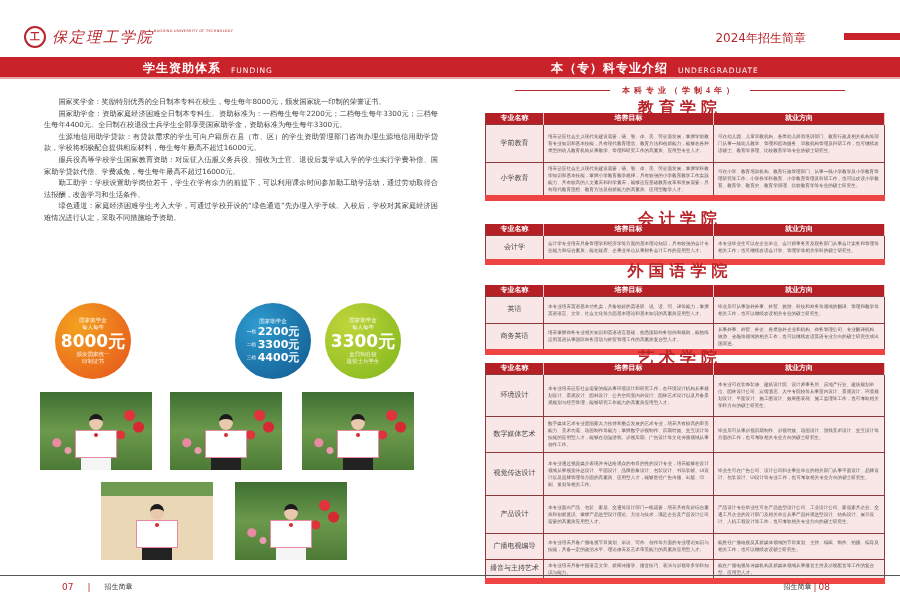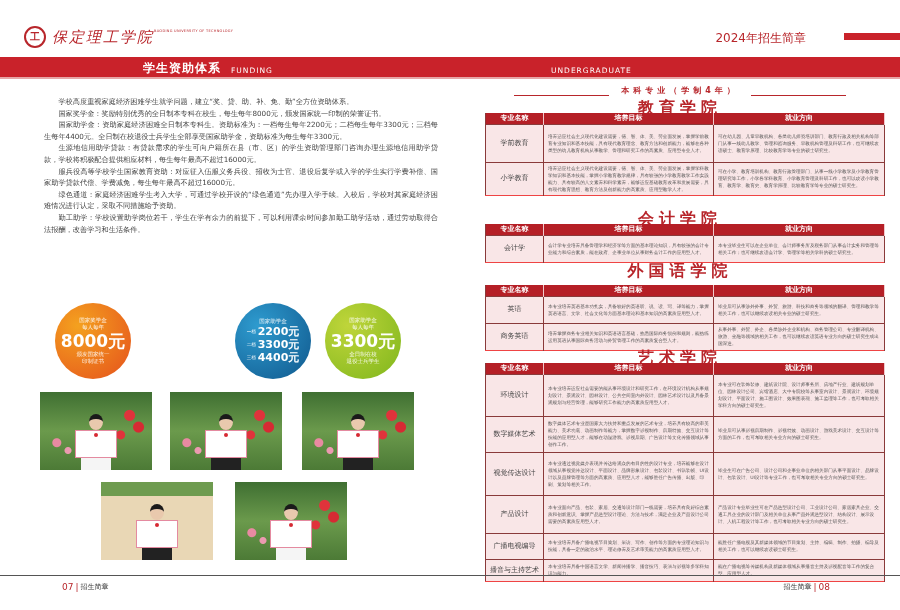--- a/index.html
+++ b/index.html
@@ -50,37 +50,37 @@
       linear-gradient(180deg, #3f6f32 0%, #6b9a4c 50%, #4c7a36 100%); }
   .photo.wall .bg { background: linear-gradient(180deg, #6e9b4f 0 18%, #e9d7b5 18% 100%); }
   .photo .person { position: absolute; left: 50%; bottom: 0; transform: translateX(-50%); width: 34px; height: 56px; }
   .photo .head { position: absolute; left: 10px; top: 0; width: 14px; height: 16px; border-radius: 50%; background: #e9c9ad; border-top: 5px solid #1a1a1a; }
   .photo .body { position: absolute; left: 2px; top: 16px; width: 30px; height: 40px; border-radius: 8px 8px 0 0; background: #222; }
   .photo .body.white { background: #f5f5f5; }
   .photo .cert { position: absolute; left: 50%; bottom: 12px; transform: translateX(-50%); width: 42px; height: 28px; background: #fff; border: 1.5px solid #e48aa0; }
   .photo .cert::after { content: ""; position: absolute; left: 50%; top: 2px; transform: translateX(-50%); width: 4px; height: 4px; border-radius: 50%; background: #d62a33; }
 
   .footer-line { position: absolute; left: 0; top: 575px; width: 900px; height: 1px; background: #555; }
-  .page-left { position: absolute; left: 62px; top: 582px; font-size: 7px; color: #333; display: flex; align-items: center; gap: 2px; }
+  .page-left { position: absolute; left: 62px; top: 582px; font-size: 7px; color: #333; display: flex; align-items: center; gap: 14px; }
   .page-right { position: absolute; right: 70px; top: 582px; font-size: 7px; color: #333; display: flex; align-items: center; gap: 2px; }
   .pnum { color: #b8262b; font-size: 9px; }
   .psep { color: #b8262b; font-size: 9px; }
 
   
-  .section-head { position: absolute; left: 480px; top: 85px; width: 400px; display: flex; align-items: flex-end; justify-content: center; gap: 12px; }
+  .section-head { position: absolute; left: 480px; top: 85px; width: 400px; display: flex; align-items: center; justify-content: center; gap: 12px; font-family: Liberation Serif, serif; }
   .section-head .line { width: 95px; height: 1px; background: #b8262b; }
   .section-head .txt { font-size: 8px; color: #b8262b; letter-spacing: 4px; font-weight: bold; }
   .college-title { position: absolute; left: 480px; width: 400px; text-align: center; font-size: 16px; color: #b8262b; letter-spacing: 5px; font-weight: bold; }
 
   table.major { position: absolute; left: 485px; width: 400px; border-collapse: collapse; font-size: 4.6px; line-height: 7px; color: #555; }
   table.major th { background: #b51f26; color: #fff; font-size: 7px; font-weight: bold; height: 11px; border-right: 1px solid #f1c9cb; }
   table.major td { background: #f9e6e7; border-top: 1px solid #8a3a3a; border-right: 1px solid #8a3a3a; padding: 2px 4px; text-align: left; vertical-align: middle; }
   table.major td.name { text-align: center; font-size: 7px; color: #444; width: 58px; }
   table.major td.goal { width: 170px; }
-  table.major { border-left: 1px solid #8a3a3a; border-bottom: 1px solid #ef4444; }
+  table.major { border-left: 1px solid #8a3a3a; border-bottom: 6px solid #ef4444; }
   table.major th.h-name { width: 58px; }
   table.major th.h-goal { width: 170px; }
 </style>
 </head>
 <body>
 
 <div class="logo">
   <div class="logo-mark">工</div>
   <div class="logo-text">
     <div class="logo-cn">保定理工学院</div>
@@ -91,32 +91,32 @@
 <div class="brochure-bar"></div>
 
 <div class="banner left">
   <div class="banner-inner">
     <span class="banner-cn">学生资助体系</span>
     <span class="banner-en">FUNDING</span>
   </div>
 </div>
 <div class="banner right">
   <div class="banner-inner">
+    <span class="banner-cn">本（专）科专业介绍</span>
     <span class="banner-en">UNDERGRADUATE</span>
   </div>
 </div>
 
 <div class="funding-text">
-  <p>学校高度重视家庭经济困难学生就学问题，建立“奖、贷、助、补、免、勤”全方位资助体系。</p>
   <p>国家奖学金：奖励特别优秀的全日制本专科在校生，每生每年8000元，颁发国家统一印制的荣誉证书。</p>
   <p>国家助学金：资助家庭经济困难全日制本专科生。资助标准为：一档每生每年2200元；二档每生每年3300元；三档每生每年4400元。全日制在校退役士兵学生全部享受国家助学金，资助标准为每生每年3300元。</p>
   <p>生源地信用助学贷款：有贷款需求的学生可向户籍所在县（市、区）的学生资助管理部门咨询办理生源地信用助学贷款，学校将积极配合提供相应材料，每生每年最高不超过16000元。</p>
   <p>服兵役高等学校学生国家教育资助：对应征入伍服义务兵役、招收为士官、退役后复学或入学的学生实行学费补偿、国家助学贷款代偿、学费减免，每生每年最高不超过16000元。</p>
+  <p>勤工助学：学校设置助学岗位若干，学生在学有余力的前提下，可以利用课余时间参加勤工助学活动，通过劳动取得合法报酬，改善学习和生活条件。</p>
   <p>绿色通道：家庭经济困难学生考入大学，可通过学校开设的“绿色通道”先办理入学手续。入校后，学校对其家庭经济困难情况进行认定，采取不同措施给予资助。</p>
-  <p>勤工助学：学校设置助学岗位若干，学生在学有余力的前提下，可以利用课余时间参加勤工助学活动，通过劳动取得合法报酬，改善学习和生活条件。</p>
 </div>
 
 <div class="circles">
   <div class="circle c1">
     <div class="c-top" style="white-space:pre-line">国家奖学金
 每人每年</div>
     <div class="c-amt">8000元</div>
     <div class="c-bot" style="white-space:pre-line">颁发国家统一
 印制证书</div>
   </div>

